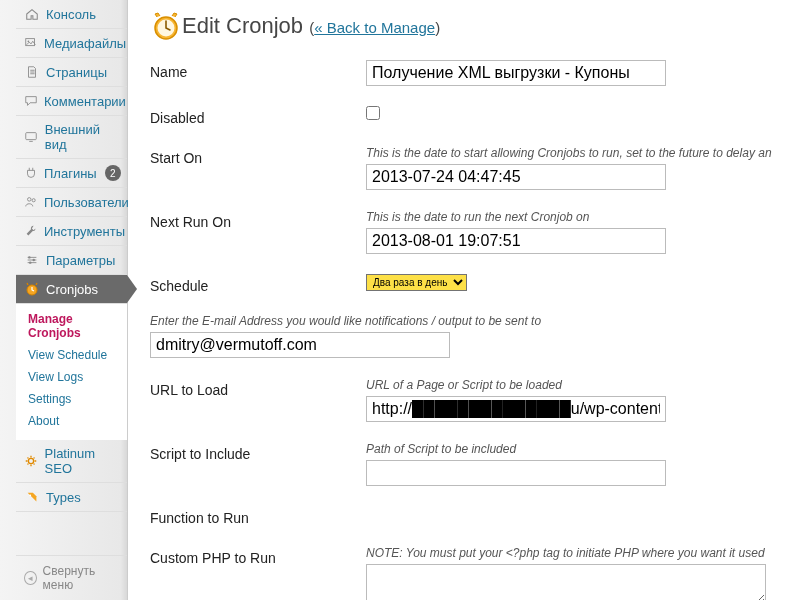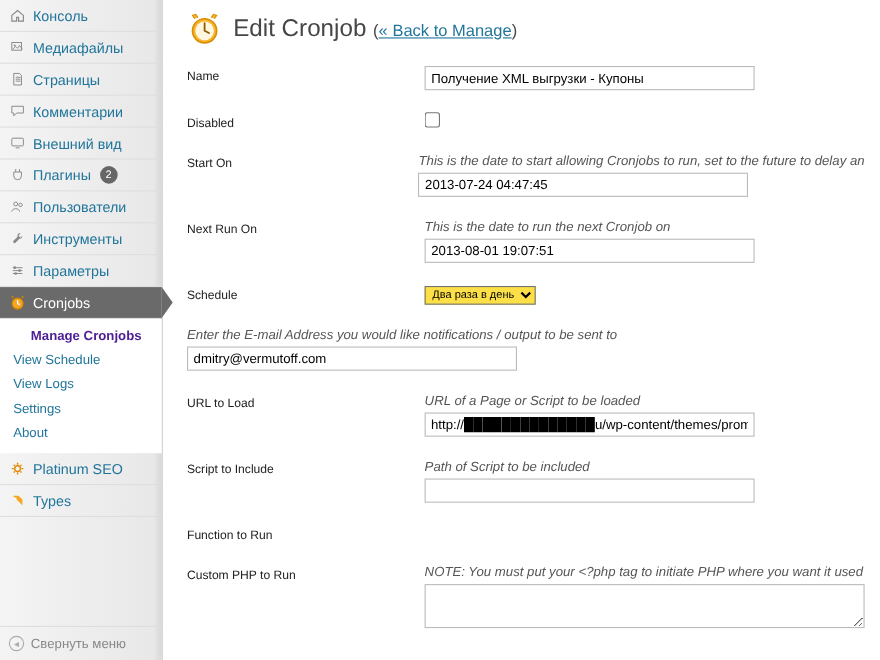--- a/index.html
+++ b/index.html
@@ -1,49 +1,49 @@
 <!DOCTYPE html>
 <html><head>
 <meta charset="utf-8">
 <style>
   * { box-sizing: border-box; margin: 0; padding: 0; }
   body { font-family: "Helvetica Neue", Arial, sans-serif; font-size: 13px; color: #333; background: #fff; width: 800px; height: 600px; overflow: hidden; }
   .wrap { display: flex; height: 100%; }
 
   
-  .sidebar { width: 148px; background: #eeeeee; border-right: 1px solid #ccc; display: flex; flex-direction: column; background: linear-gradient(to right, #f4f4f4 0%, #e8e8e8 95%, #d8d8d8 100%); }
+  .sidebar { width: 128px; background: #eeeeee; border-right: 1px solid #ccc; display: flex; flex-direction: column; background: linear-gradient(to right, #f4f4f4 0%, #e8e8e8 95%, #d8d8d8 100%); padding-left: 16px; }
   .menu-item { display: flex; align-items: center; gap: 6px; padding: 6px 8px; color: #21759b; cursor: pointer; border-bottom: 1px solid #dedede; font-size: 13px; }
   .menu-item .ic { width: 16px; height: 16px; display: inline-flex; align-items: center; justify-content: center; color: #888; }
   .menu-item.current { background: #6a6a6a; color: #fff; position: relative; }
   .menu-item.current .ic { color: #fff; }
   .menu-item.current::after {
     content: ""; position: absolute; right: -10px; top: 50%; transform: translateY(-50%);
     border-left: 10px solid #6a6a6a; border-top: 14px solid transparent; border-bottom: 14px solid transparent;
   }
   .submenu { background: #fff; padding: 4px 0 8px 0; }
   .submenu .sub-item { padding: 4px 10px 4px 12px; color: #21759b; cursor: pointer; font-size: 12px; }
-  .submenu .sub-item.strong { color: #4c1d95; font-weight: bold; margin-left: 16px; }
+  .submenu .sub-item.strong { color: #be185d; font-weight: bold; }
   .badge { display:inline-flex; align-items:center; justify-content:center; min-width:16px; height:16px; border-radius:8px; background:#666; color:#fff; font-size:10px; padding:0 4px; margin-left:2px;}
   .collapse { display:flex; align-items:center; gap:6px; padding:8px; color:#888; font-size:12px; cursor:pointer; border-top:1px solid #dedede; margin-top:auto;}
   .collapse .circ { width:14px; height:14px; border:1px solid #aaa; border-radius:50%; display:inline-flex; align-items:center; justify-content:center; font-size:9px; color:#aaa;}
 
   
   .main { flex: 1; padding: 10px 14px 0 22px; overflow:hidden; }
-  .title-row { display:flex; align-items:center; gap:10px; margin-bottom: 18px; }
+  .title-row { display:flex; align-items:center; margin-bottom: 18px; }
   .title-icon { width:32px; height:32px; }
   h1 { font-size: 22px; font-weight: normal; color:#464646; }
   h1 .paren { font-size: 15px; color:#464646; }
   h1 a { color:#21759b; text-decoration: underline; }
 
   .form-row { display:flex; align-items:flex-start; margin-bottom: 20px; }
-  .form-row .lbl { width: 216px; color:#222; font-size:11px; padding-top:4px; }
+  .form-row .lbl { width: 216px; color:#222; font-size:14px; padding-top:4px; }
   .form-row .fld { flex:1; }
   .hint { font-style: italic; color:#555; font-size:12px; margin-bottom:4px; white-space: nowrap; overflow:hidden; }
   .hint .strong { font-weight:normal; font-style:italic; }
-  input[type=text] { width: 300px; padding:3px 5px; border:1px solid #bbb; font-size:12px; font-family:inherit; background:#fff; }
+  input[type=text] { width: 300px; padding:3px 5px; border:1px solid #bbb; font-size:16px; font-family:inherit; background:#fff; }
   select { border:1px solid #737373; padding:1px 2px; font-size:10px; background:#fde047; }
   textarea { width: 400px; height:40px; border:1px solid #bbb; }
   input[type=checkbox] { width:14px; height:14px; }
 
   
   svg { display:block; }
 </style>
 </head>
 <body>
 

